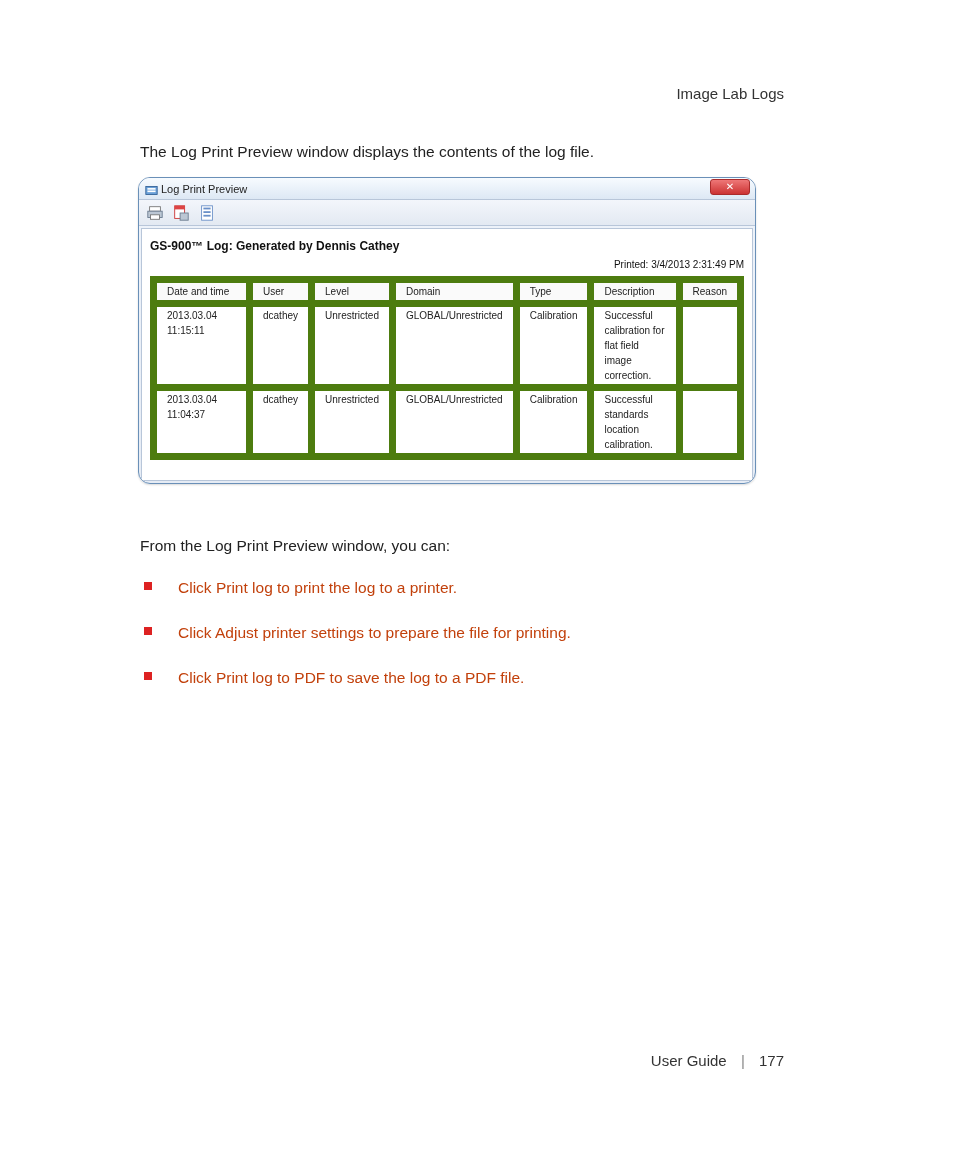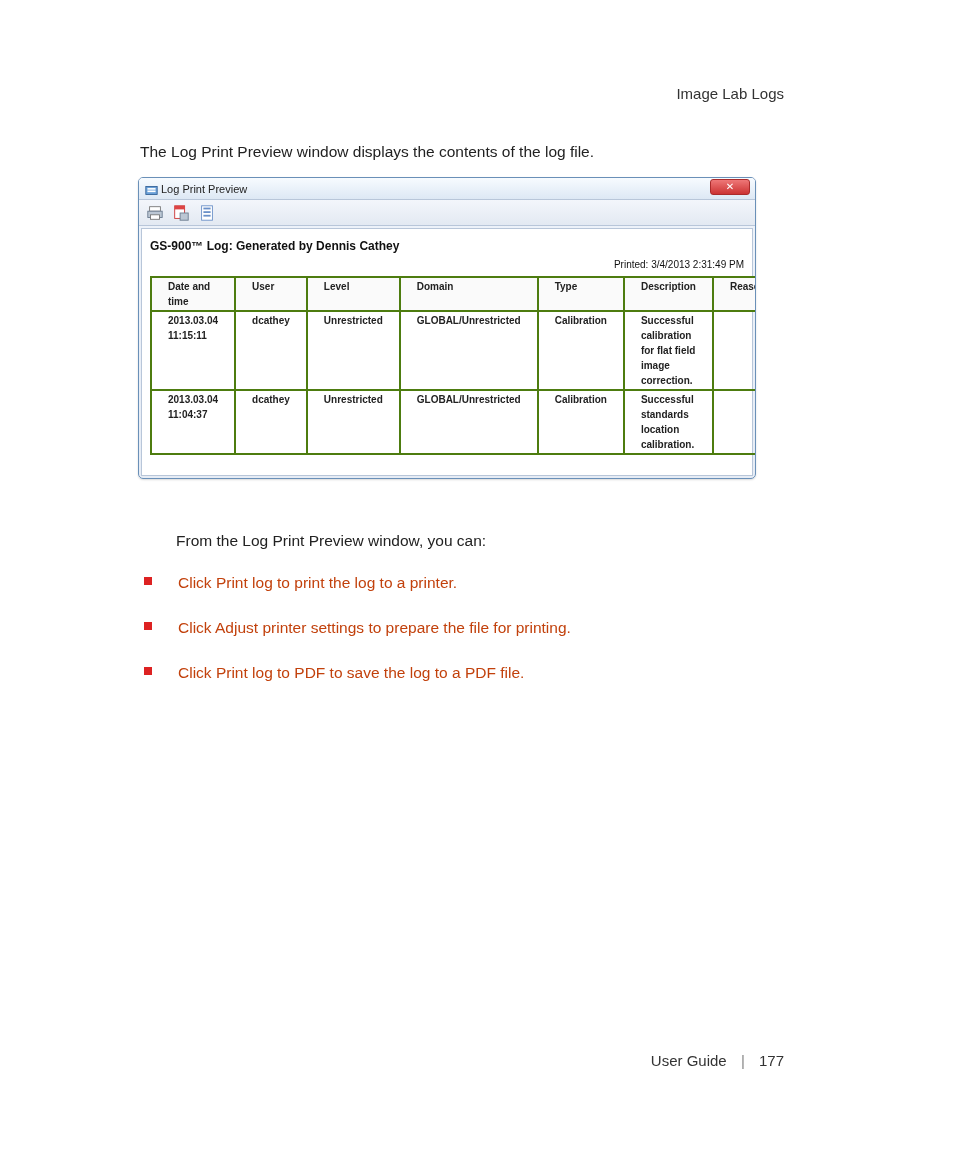--- a/index.html
+++ b/index.html
@@ -26,21 +26,21 @@
     color: #333;
   }
   .body-text {
     margin-top: 55px;
     font-size: 15.5px;
     color: #222;
     line-height: 1.5;
     padding-left: 20px;
   }
   .para { margin: 0 0 14px 0; }
-  .intro-below { margin-top: 50px; margin-left: 36px; }
+  .intro-below { margin-top: 50px; }
   ul.bullets { list-style: none; padding: 0; margin: 18px 0 0 0; }
   ul.bullets li {
     position: relative;
     padding: 0 0 22px 38px;
     font-size: 15.5px;
     color: #c2410c;
   }
   ul.bullets li::before {
     content: "";
     position: absolute;
@@ -57,21 +57,21 @@
     font-size: 15px;
     color: #333;
   }
   .footer .sep { margin: 0 10px; color: #888; }
 
   
   .window {
     margin: 14px 0 0 -2px;
     width: 618px;
     border: 1px solid #6a90b8;
-    border-radius: 5px;
+    border-radius: 12px;
     background: linear-gradient(#eef3fa,#e6ecf5);
     box-shadow: 0 1px 2px rgba(0,0,0,.15);
     overflow: hidden;
   }
   .titlebar {
     height: 22px;
     background: linear-gradient(#f7fbff,#dde8f4);
     border-bottom: 1px solid #b8c6d9;
     position: relative;
     font-size: 11px;
@@ -108,25 +108,25 @@
   .printed-line { text-align: right; font-size: 10px; color: #111; margin-top: 2px; }
   table.log {
     border-collapse: collapse;
     width: 100%;
     margin-top: 4px;
     font-size: 10px;
     color: #222;
     table-layout: auto;
   }
   table.log th, table.log td {
-    border: 2px solid #4d7c0f;
-    padding: 1px 16px;
+    border: 7px solid #4d7c0f;
+    padding: 1px 10px;
     text-align: left;
     vertical-align: top;
-    font-weight: bold;
+    font-weight: normal;
   }
   table.log th { background: #fafafa; }
   .col-dt { width: 96px; }
   .col-user { width: 38px; }
   .col-level { width: 56px; }
   .col-domain { width: 96px; }
   .col-type { width: 50px; }
   .col-reason { width: 38px; }
 </style>
 </head>

